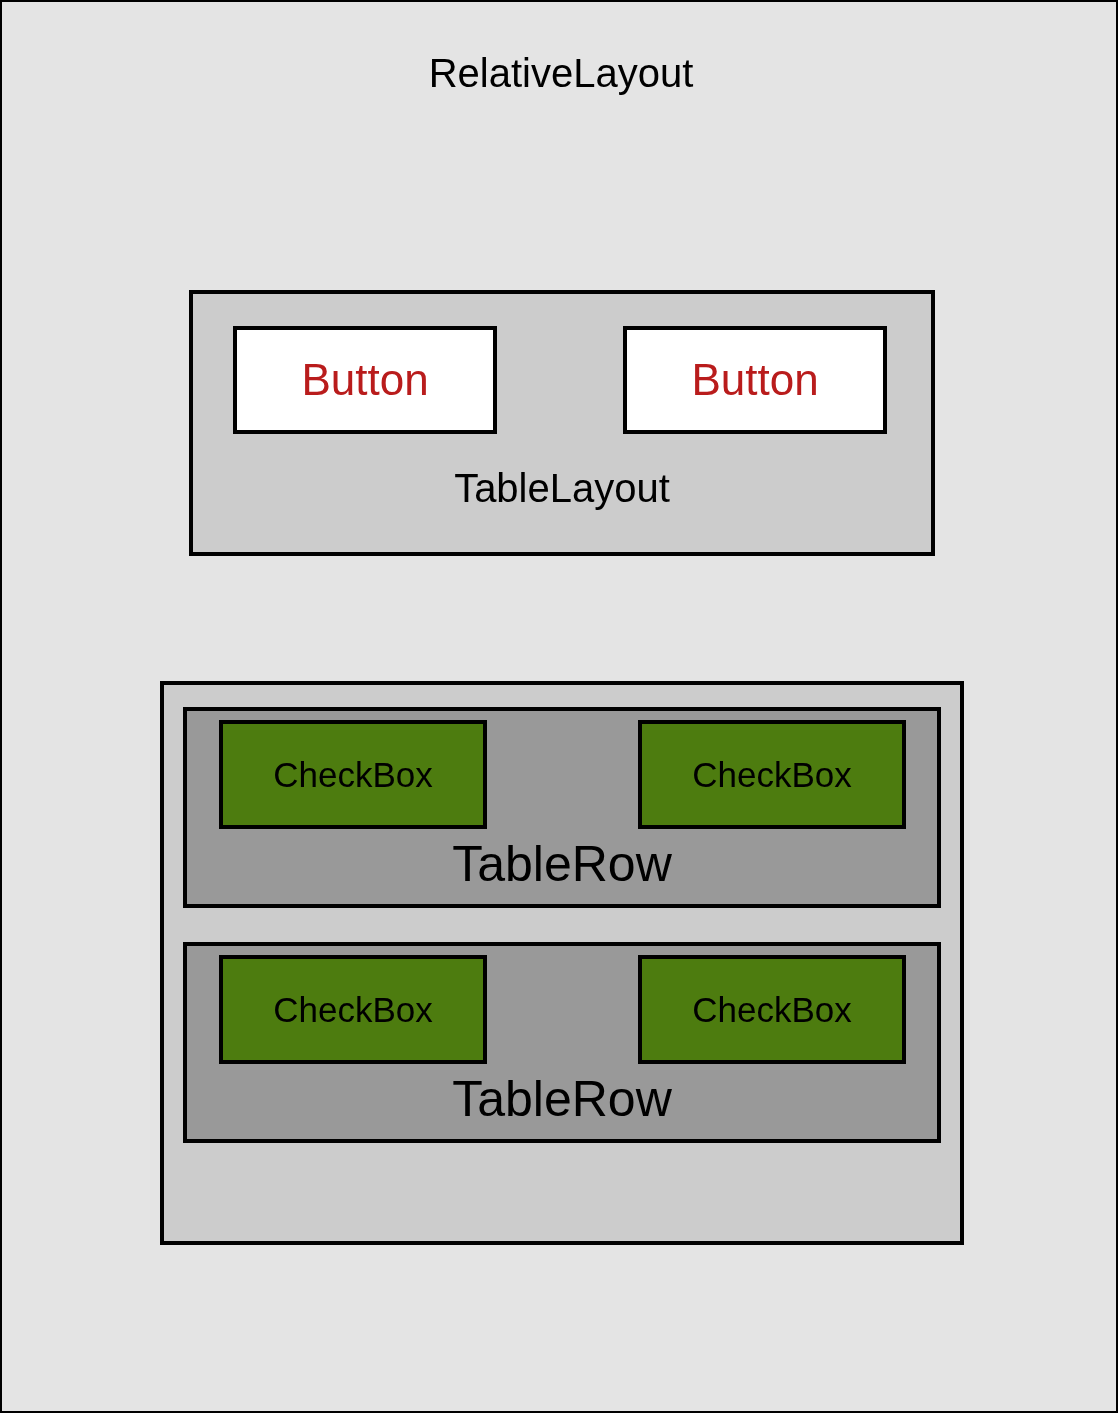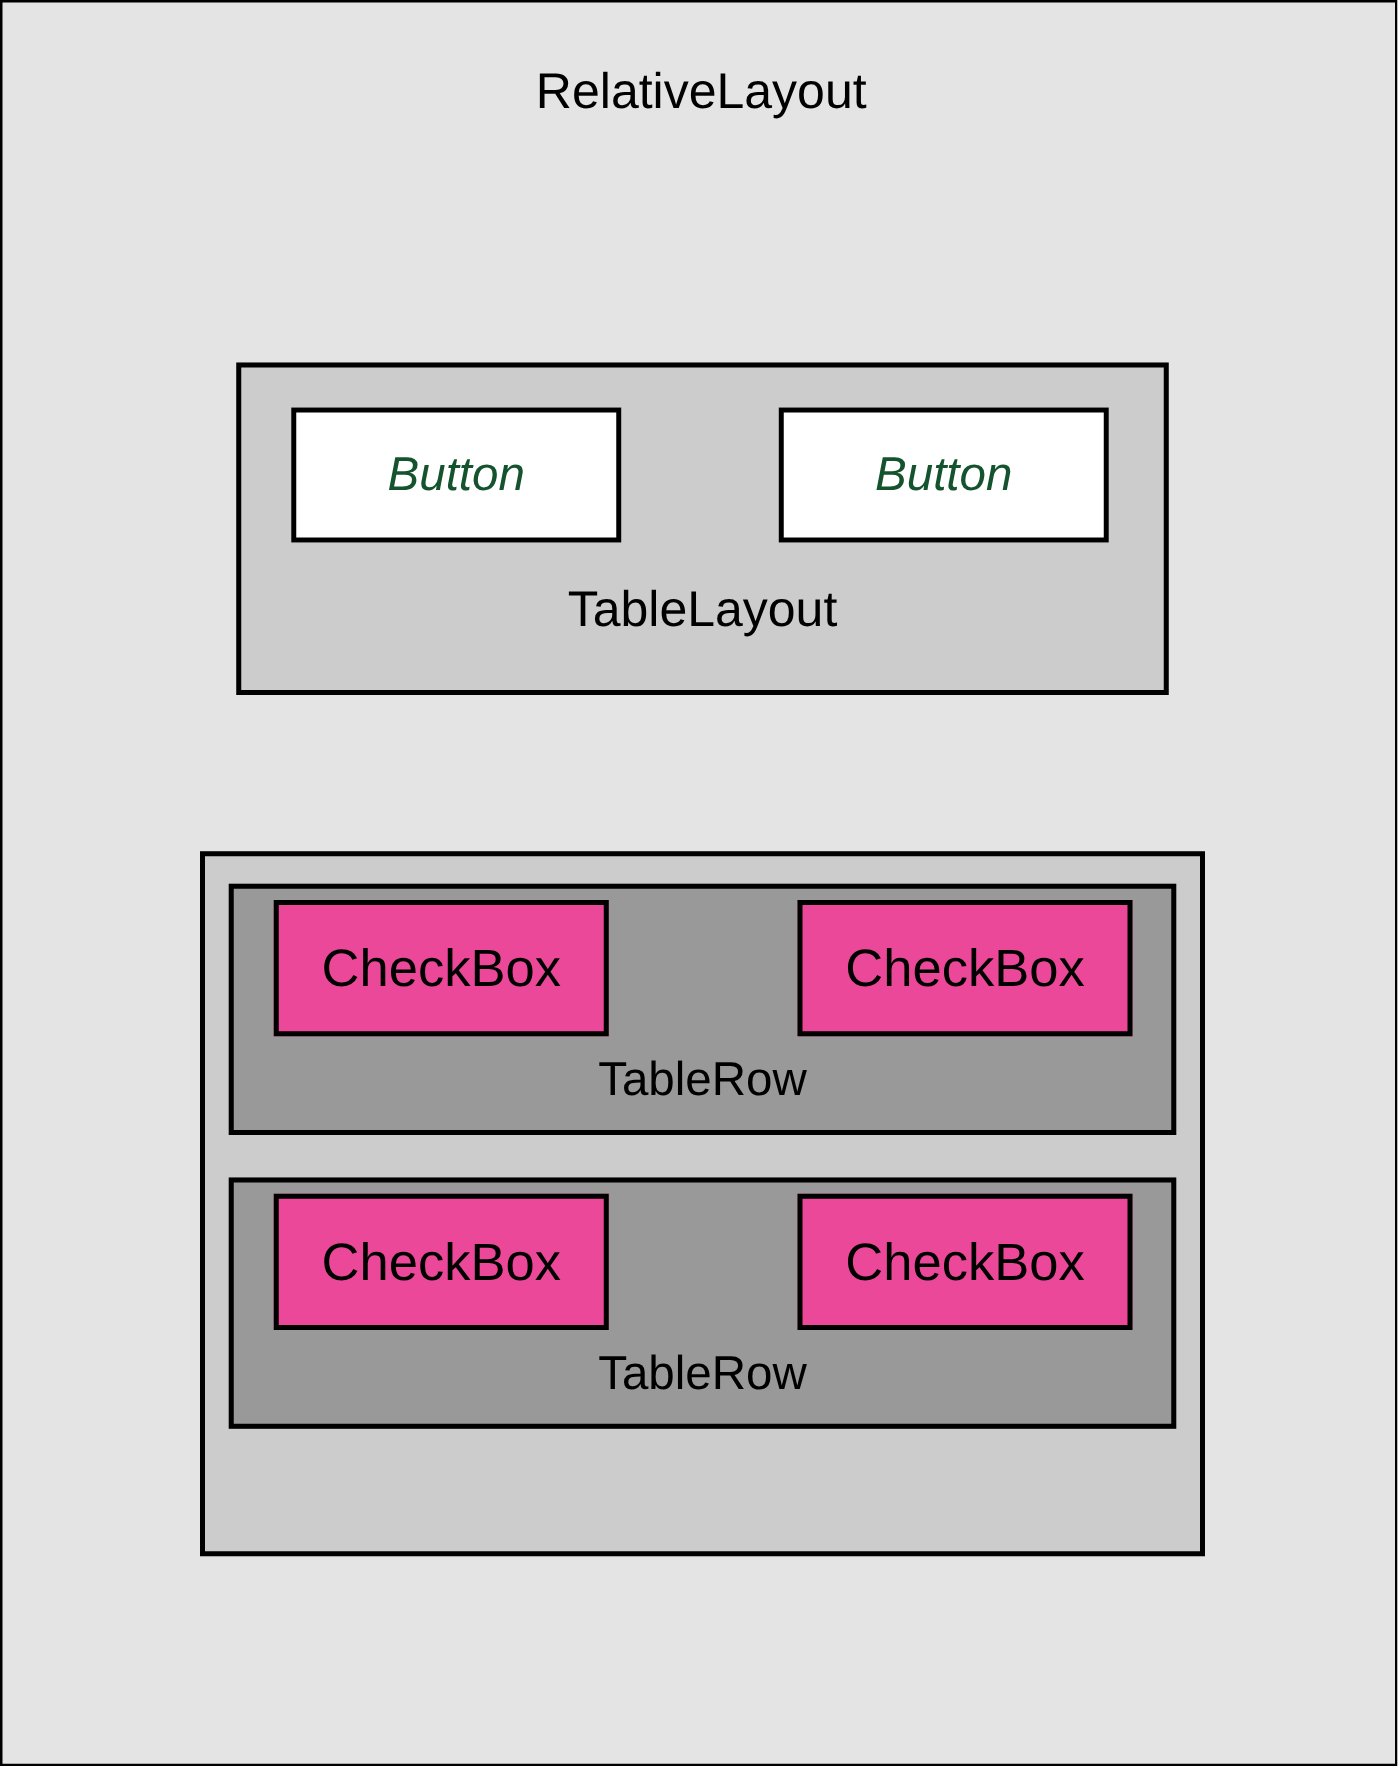--- a/index.html
+++ b/index.html
@@ -58,25 +58,24 @@
   }
 
   .btn {
     position: absolute;
     box-sizing: border-box;
     background: #ffffff;
     border: 4px solid #000000;
     display: flex;
     align-items: center;
     justify-content: center;
-    font-size: 38px;
+    font-size: 44px;
     line-height: 1;
-    color: #14532d;
+    color: #b91c1c;
     white-space: nowrap;
-    font-style: italic;
   }
   .btn-1 { left: 40px;  top: 32px; width: 264px; height: 108px; }
   .btn-2 { left: 430px; top: 32px; width: 264px; height: 108px; }
 
   .linear-label {
     position: absolute;
     left: 0px;
     top: 170px;
     width: 738px;
     text-align: center;
@@ -106,40 +105,40 @@
     box-sizing: border-box;
     background: #999999;
     border: 4px solid #000000;
   }
   .table-row-1 { top: 22px; }
   .table-row-2 { top: 257px; }
 
   .checkbox {
     position: absolute;
     box-sizing: border-box;
-    background: #ec4899;
+    background: #4d7c0f;
     border: 4px solid #000000;
     display: flex;
     align-items: center;
     justify-content: center;
-    font-size: 42px;
+    font-size: 35px;
     line-height: 1;
     color: #000000;
     white-space: nowrap;
   }
   .cb-left  { left: 32px;  top: 9px; width: 268px; height: 109px; }
   .cb-right { left: 451px; top: 9px; width: 268px; height: 109px; }
 
   .row-label {
     position: absolute;
     left: 0px;
     top: 130px;
     width: 750px;
     text-align: center;
-    font-size: 38px;
+    font-size: 50px;
     line-height: 46px;
     color: #000000;
     white-space: nowrap;
   }
 
   .table-label {
     position: absolute;
     left: 0px;
     top: 478px;
     width: 796px;

